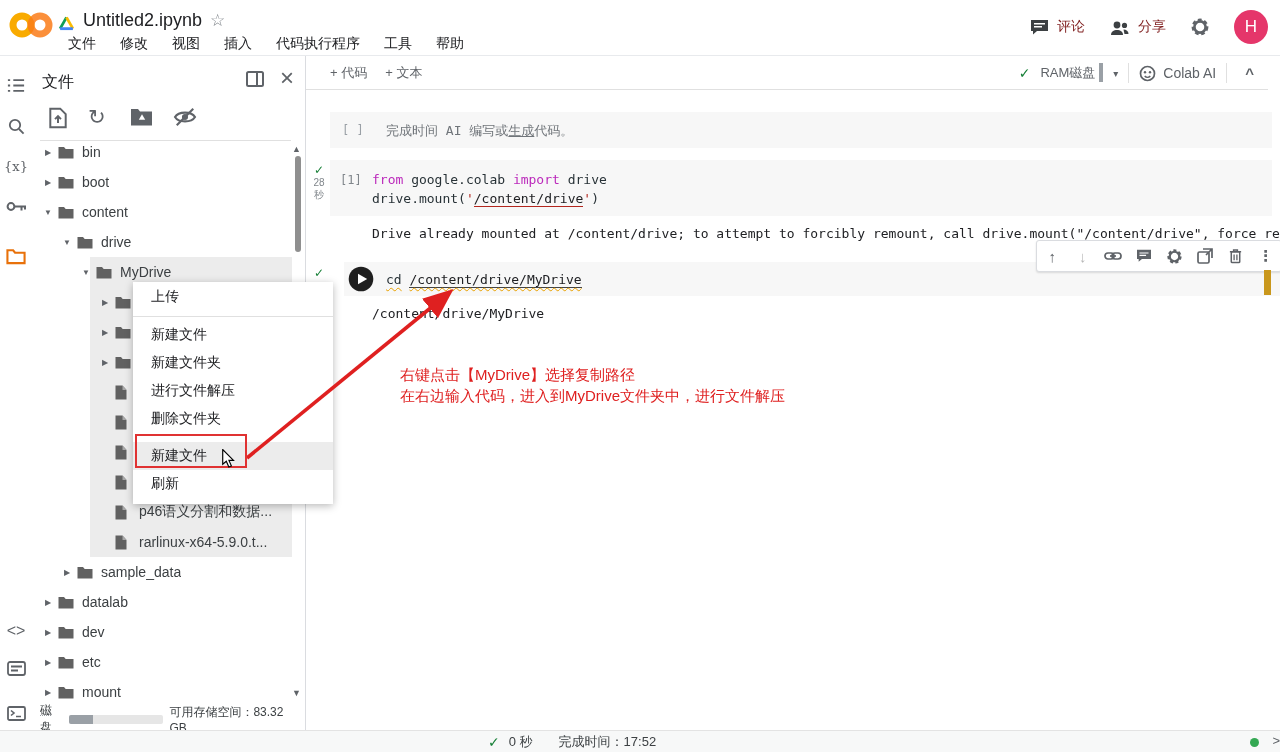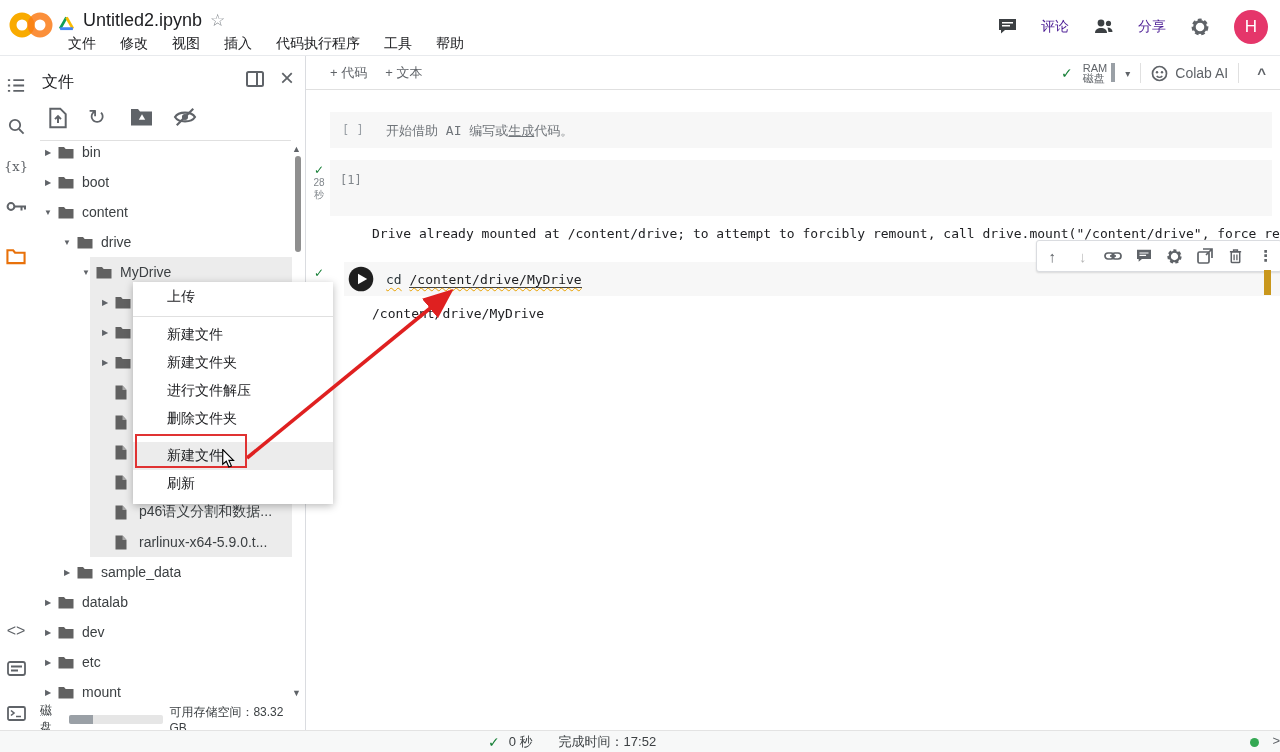--- a/index.html
+++ b/index.html
@@ -10,21 +10,21 @@
   
   #header{position:absolute;left:0;top:0;width:1280px;height:56px;background:#fff;border-bottom:1px solid #e8eaed}
   #logo{position:absolute;left:8px;top:8px}
   #titleblock{position:absolute;left:58px;top:5px}
   #titlerow{display:flex;align-items:flex-end;gap:8px;height:26px}
   #nbtitle{font-size:18px;color:#202124}
   .star{color:#80868b;font-size:17px}
   #menurow{display:flex;gap:4px;margin-top:2px}
   .menu-item{font-size:14px;color:#202124;padding:2px 10px;border-radius:4px;cursor:default}
   #hdr-right{position:absolute;right:12px;top:10px;display:flex;align-items:center;gap:24px}
-  .hdr-act{display:flex;align-items:flex-start;gap:24px;font-size:14px;color:#4c1d95}
+  .hdr-act{display:flex;align-items:flex-end;gap:8px;font-size:14px;color:#7f1d1d}
   #avatar{width:34px;height:34px;border-radius:50%;background:var(--avatar_pink,#e5366a);
     color:#fff;font-size:17px;display:flex;align-items:center;justify-content:center}
   
   #rail{position:absolute;left:0;top:56px;width:30px;bottom:22px;background:#fff}
   .rail-ic{position:absolute;left:5px;width:22px;height:22px;display:flex;align-items:center;justify-content:center;color:#5f6368}
   .rail-txt{font-size:13px;color:#5f6368;font-family:"DejaVu Serif",serif}
   
   #panel{position:absolute;left:30px;top:56px;width:276px;bottom:22px;background:#fff;border-right:1px solid #dadce0}
   #panel-title{position:absolute;left:12px;top:16px;font-size:16px;color:#202124}
   #panel-popout{position:absolute;left:216px;top:15px}
@@ -40,37 +40,37 @@
   #tree-scroll-up{position:absolute;right:4px;top:88px;font-size:9px;color:#5f6368}
   #tree-thumb{position:absolute;right:4px;top:100px;width:6px;height:96px;background:#8f8f8f;border-radius:3px}
   #tree-scroll-dn{position:absolute;right:4px;top:632px;font-size:9px;color:#5f6368}
   #diskrow{position:absolute;left:10px;right:8px;top:652px;height:22px;display:flex;align-items:center;gap:6px;font-size:12px;color:#3c4043}
   #disk-label{text-decoration:underline dotted #9aa0a6}
   #disk-track{width:100px;height:9px;background:#e6e6e6;border-radius:2px;overflow:hidden}
   #disk-fill{width:26%;height:100%;background:#9aa0a6}
   
   #ctxmenu{position:absolute;left:133px;top:282px;width:200px;background:#fff;z-index:40;
     box-shadow:0 2px 8px rgba(0,0,0,.28);padding-bottom:6px}
-  .ctx-item{height:28px;display:flex;align-items:center;padding-left:34px;font-size:14px;color:#202124;cursor:default}
+  .ctx-item{height:28px;display:flex;align-items:center;padding-left:18px;font-size:14px;color:#202124;cursor:default}
   .ctx-item.first{height:30px}
   .ctx-item.hl{background:#ececec}
   .ctx-item.gap{margin-top:9px}
   .ctx-div{border-top:1px solid #e0e0e0;margin:4px 0}
   #redbox{position:absolute;left:135px;top:434px;width:112px;height:34px;border:2px solid #e03232;z-index:55}
   #cursor{position:absolute;left:220px;top:449px;z-index:60}
   
   #main{position:absolute;left:306px;top:56px;right:0;bottom:22px;background:#fff}
-  #nbtoolbar{position:absolute;left:0;right:0;top:0;height:34px;border-bottom:1px solid #e0e0e0}
+  #nbtoolbar{position:absolute;left:0;right:12px;top:0;height:34px;border-bottom:1px solid #e0e0e0}
   .tb-left{position:absolute;left:24px;top:0;height:34px;display:flex;align-items:center;gap:18px}
   .tb-btn{font-size:13px;color:#5f6368;display:flex;gap:5px;align-items:center}
   .tb-right{position:absolute;right:6px;top:0;height:34px;display:flex;align-items:center;gap:10px}
   .tb-sep{width:1px;height:20px;background:#e0e0e0}
   .check{color:var(--check_green,#188038);font-size:14px}
   #ramblock{display:flex;align-items:center;gap:4px}
-  .gauge-lbls{display:flex;flex-direction:column;align-items:flex-start;font-size:11px;color:#5f6368;line-height:10px}
+  .gauge-lbls{display:flex;flex-direction:row;align-items:flex-end;font-size:13px;color:#5f6368;line-height:10px}
   .gaugebar{width:26px;height:8px;border:1px solid #9aa0a6;margin:1px 0;position:relative}
   .gaugebar i{position:absolute;left:1px;right:1px;bottom:2px;height:2px;background:#93c9a5}
   .ddn{font-size:10px;color:#5f6368}
   #colab-ai{display:flex;align-items:center;gap:7px;font-size:14px;color:#5f6368}
   #collapse-toolbar{font-size:15px;color:#5f6368;font-weight:bold;padding:0 8px}
   
   .cellbg{position:absolute;background:#f7f7f7}
   .mono{font-family:"DejaVu Sans Mono","Liberation Mono",monospace}
   .prompt{font-size:12px;color:#9aa0a6}
   .code-line{font-size:13px;line-height:19px;color:#283237;white-space:pre}
@@ -479,30 +479,34 @@
         </span>
         <span>Colab AI</span>
       </span>
       <span class="tb-sep"></span>
       <span id="collapse-toolbar">^</span>
     </div>
   </div>
 
   <div class="cellbg" style="left:24px;top:56px;width:942px;height:36px">
     <span class="abs mono prompt" style="left:12px;top:11px">[ ]</span>
-    <span class="abs mono" style="left:56px;top:10px;font-size:13px;color:#70757a"><span>开始借助 AI 编写或</span><span style="text-decoration:underline">生成</span><span>代码。</span></span>
+    <span class="abs mono" style="left:56px;top:10px;font-size:13px;color:#70757a"><span>完成时间 AI 编写或</span><span style="text-decoration:underline">生成</span><span>代码。</span></span>
   </div>
 
   <div class="gutter" style="left:4px;top:107px">
     <span class="check" style="font-size:12px">✓</span>
     <span class="t">28</span>
     <span class="t">秒</span>
   </div>
   <div class="cellbg" style="left:24px;top:104px;width:942px;height:56px">
     <span class="abs mono prompt" style="left:10px;top:13px;color:#80868b">[1]</span>
+    <div class="abs mono" style="left:42px;top:10px">
+        <div class="code-line"><span class="tk-keyword">from</span><span class="tk-plain"> google.colab </span><span class="tk-keyword">import</span><span class="tk-plain"> drive</span></div>
+        <div class="code-line"><span class="tk-plain">drive.mount(</span><span class="tk-string">'</span><span class="tk-path">/content/drive</span><span class="tk-string">'</span><span class="tk-plain">)</span></div>
+      </div>
   </div>
   <div class="outtext mono" style="left:66px;top:170px">Drive already mounted at /content/drive; to attempt to forcibly remount, call drive.mount("/content/drive", force_remount=True).</div>
 
   <div class="gutter" style="left:4px;top:210px">
     <span class="check" style="font-size:12px">✓</span>
   </div>
   <div class="cellbg" style="left:38px;top:206px;width:942px;height:34px">
     <span class="abs" style="left:4px;top:4px">
       <svg width="26" height="26" viewBox="0 0 26 26">
           <circle cx="13" cy="13" r="12.3" fill="#1f1f1f"></circle>
@@ -552,20 +556,24 @@
     <span class="ctb">
       <svg width="15" height="16" viewBox="0 0 16 17">
           <path d="M2 4h12M6 4V2h4v2" stroke="#5f6368" stroke-width="1.6" fill="none"></path>
           <rect x="3.5" y="4" width="9" height="11.5" rx="1" fill="none" stroke="#5f6368" stroke-width="1.6"></rect>
           <path d="M6.5 7v6M9.5 7v6" stroke="#5f6368" stroke-width="1.4"></path>
         </svg>
     </span>
     <span class="ctb" style="font-weight:bold">⋮</span>
   </div>
 
+  <div id="annotation">
+    <div>右键点击【MyDrive】选择复制路径</div>
+    <div>在右边输入代码，进入到MyDrive文件夹中，进行文件解压</div>
+  </div>
 </div>
 
 <div id="statusbar">
   <div id="sb-center">
     <span class="check">✓</span>
     <span>0 秒</span>
     <span style="width:8px"></span>
     <span>完成时间：17:52</span>
   </div>
   <div id="sb-dot"></div>

